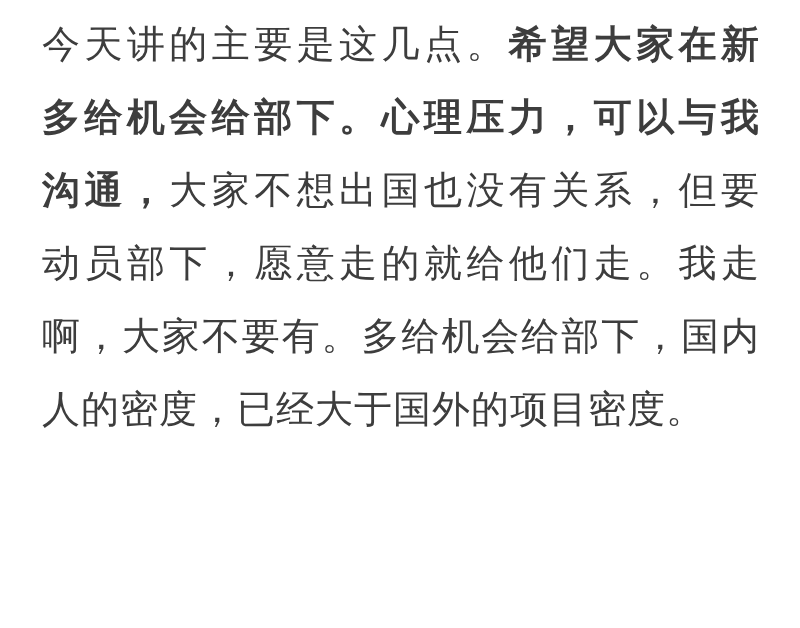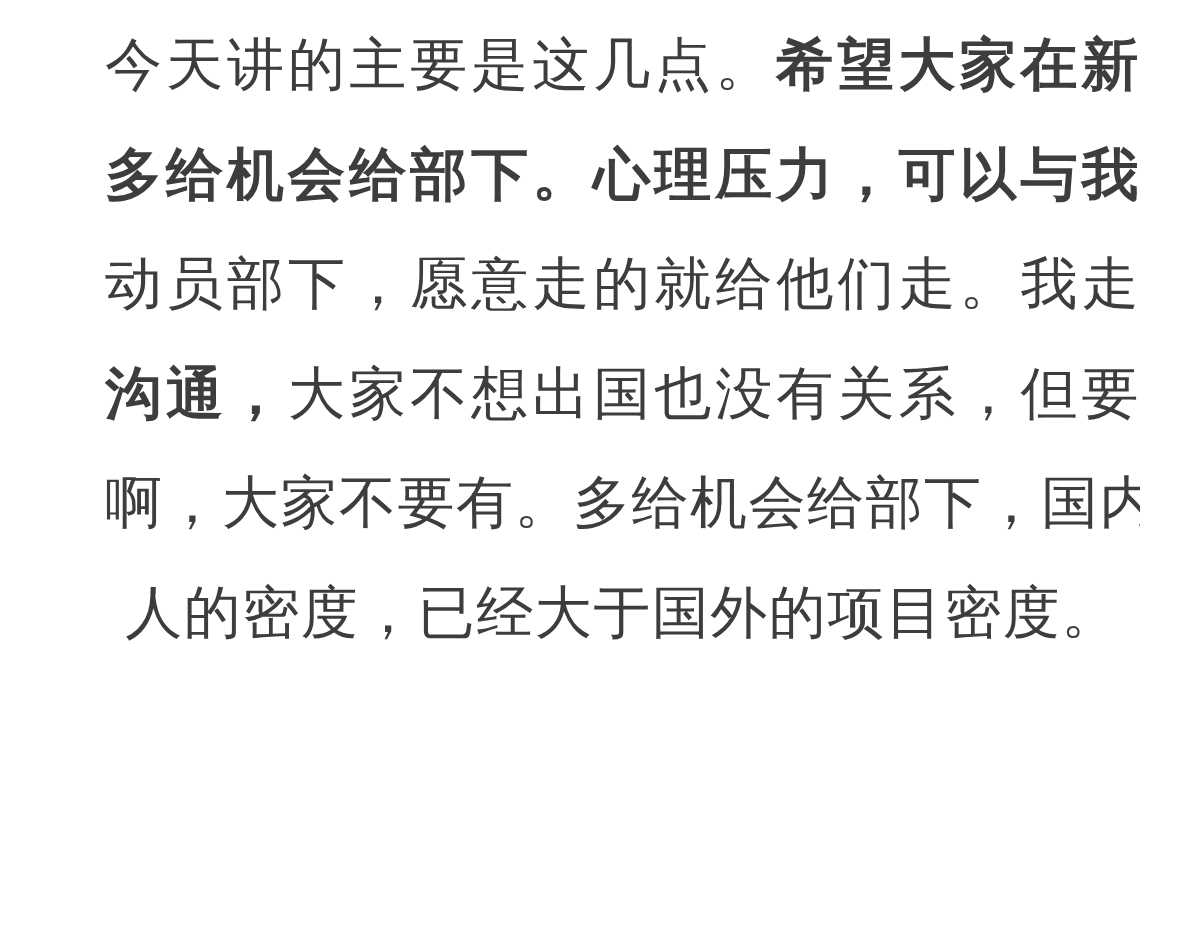--- a/index.html
+++ b/index.html
@@ -20,36 +20,35 @@
     color: #3d3d3d;
     font-weight: 400;
   }
   .text-line {
     height: 73px;
     overflow: hidden;
     text-align: justify;
     text-align-last: justify;
     letter-spacing: 1px;
     white-space: nowrap;
-    margin-left: 28px;
   }
   .text-line:last-child {
-    text-align: center;
+    text-align: left;
     text-align-last: auto;
   }
   .seg {
     font-weight: 400;
   }
   .seg.bold {
     font-weight: 700;
   }
 </style>
 </head>
 <body style="background: rgb(255, 255, 255);">
 
 <div class="article" id="article" style="color: rgb(61, 61, 61);">
     <div class="text-line"><span class="seg">今天讲的主要是这几点。</span><span class="seg bold">希望大家在新</span></div>
     <div class="text-line"><span class="seg bold">多给机会给部下。心理压力，可以与我</span></div>
+    <div class="text-line"><span class="seg bold">沟通，</span><span class="seg">大家不想出国也没有关系，但要</span></div>
     <div class="text-line"><span class="seg">动员部下，愿意走的就给他们走。我走</span></div>
-    <div class="text-line"><span class="seg bold">沟通，</span><span class="seg">大家不想出国也没有关系，但要</span></div>
     <div class="text-line"><span class="seg">啊，大家不要有。多给机会给部下，国内</span></div>
     <div class="text-line"><span class="seg">人的密度，已经大于国外的项目密度。</span></div>
   </div>
 
 </body></html>

